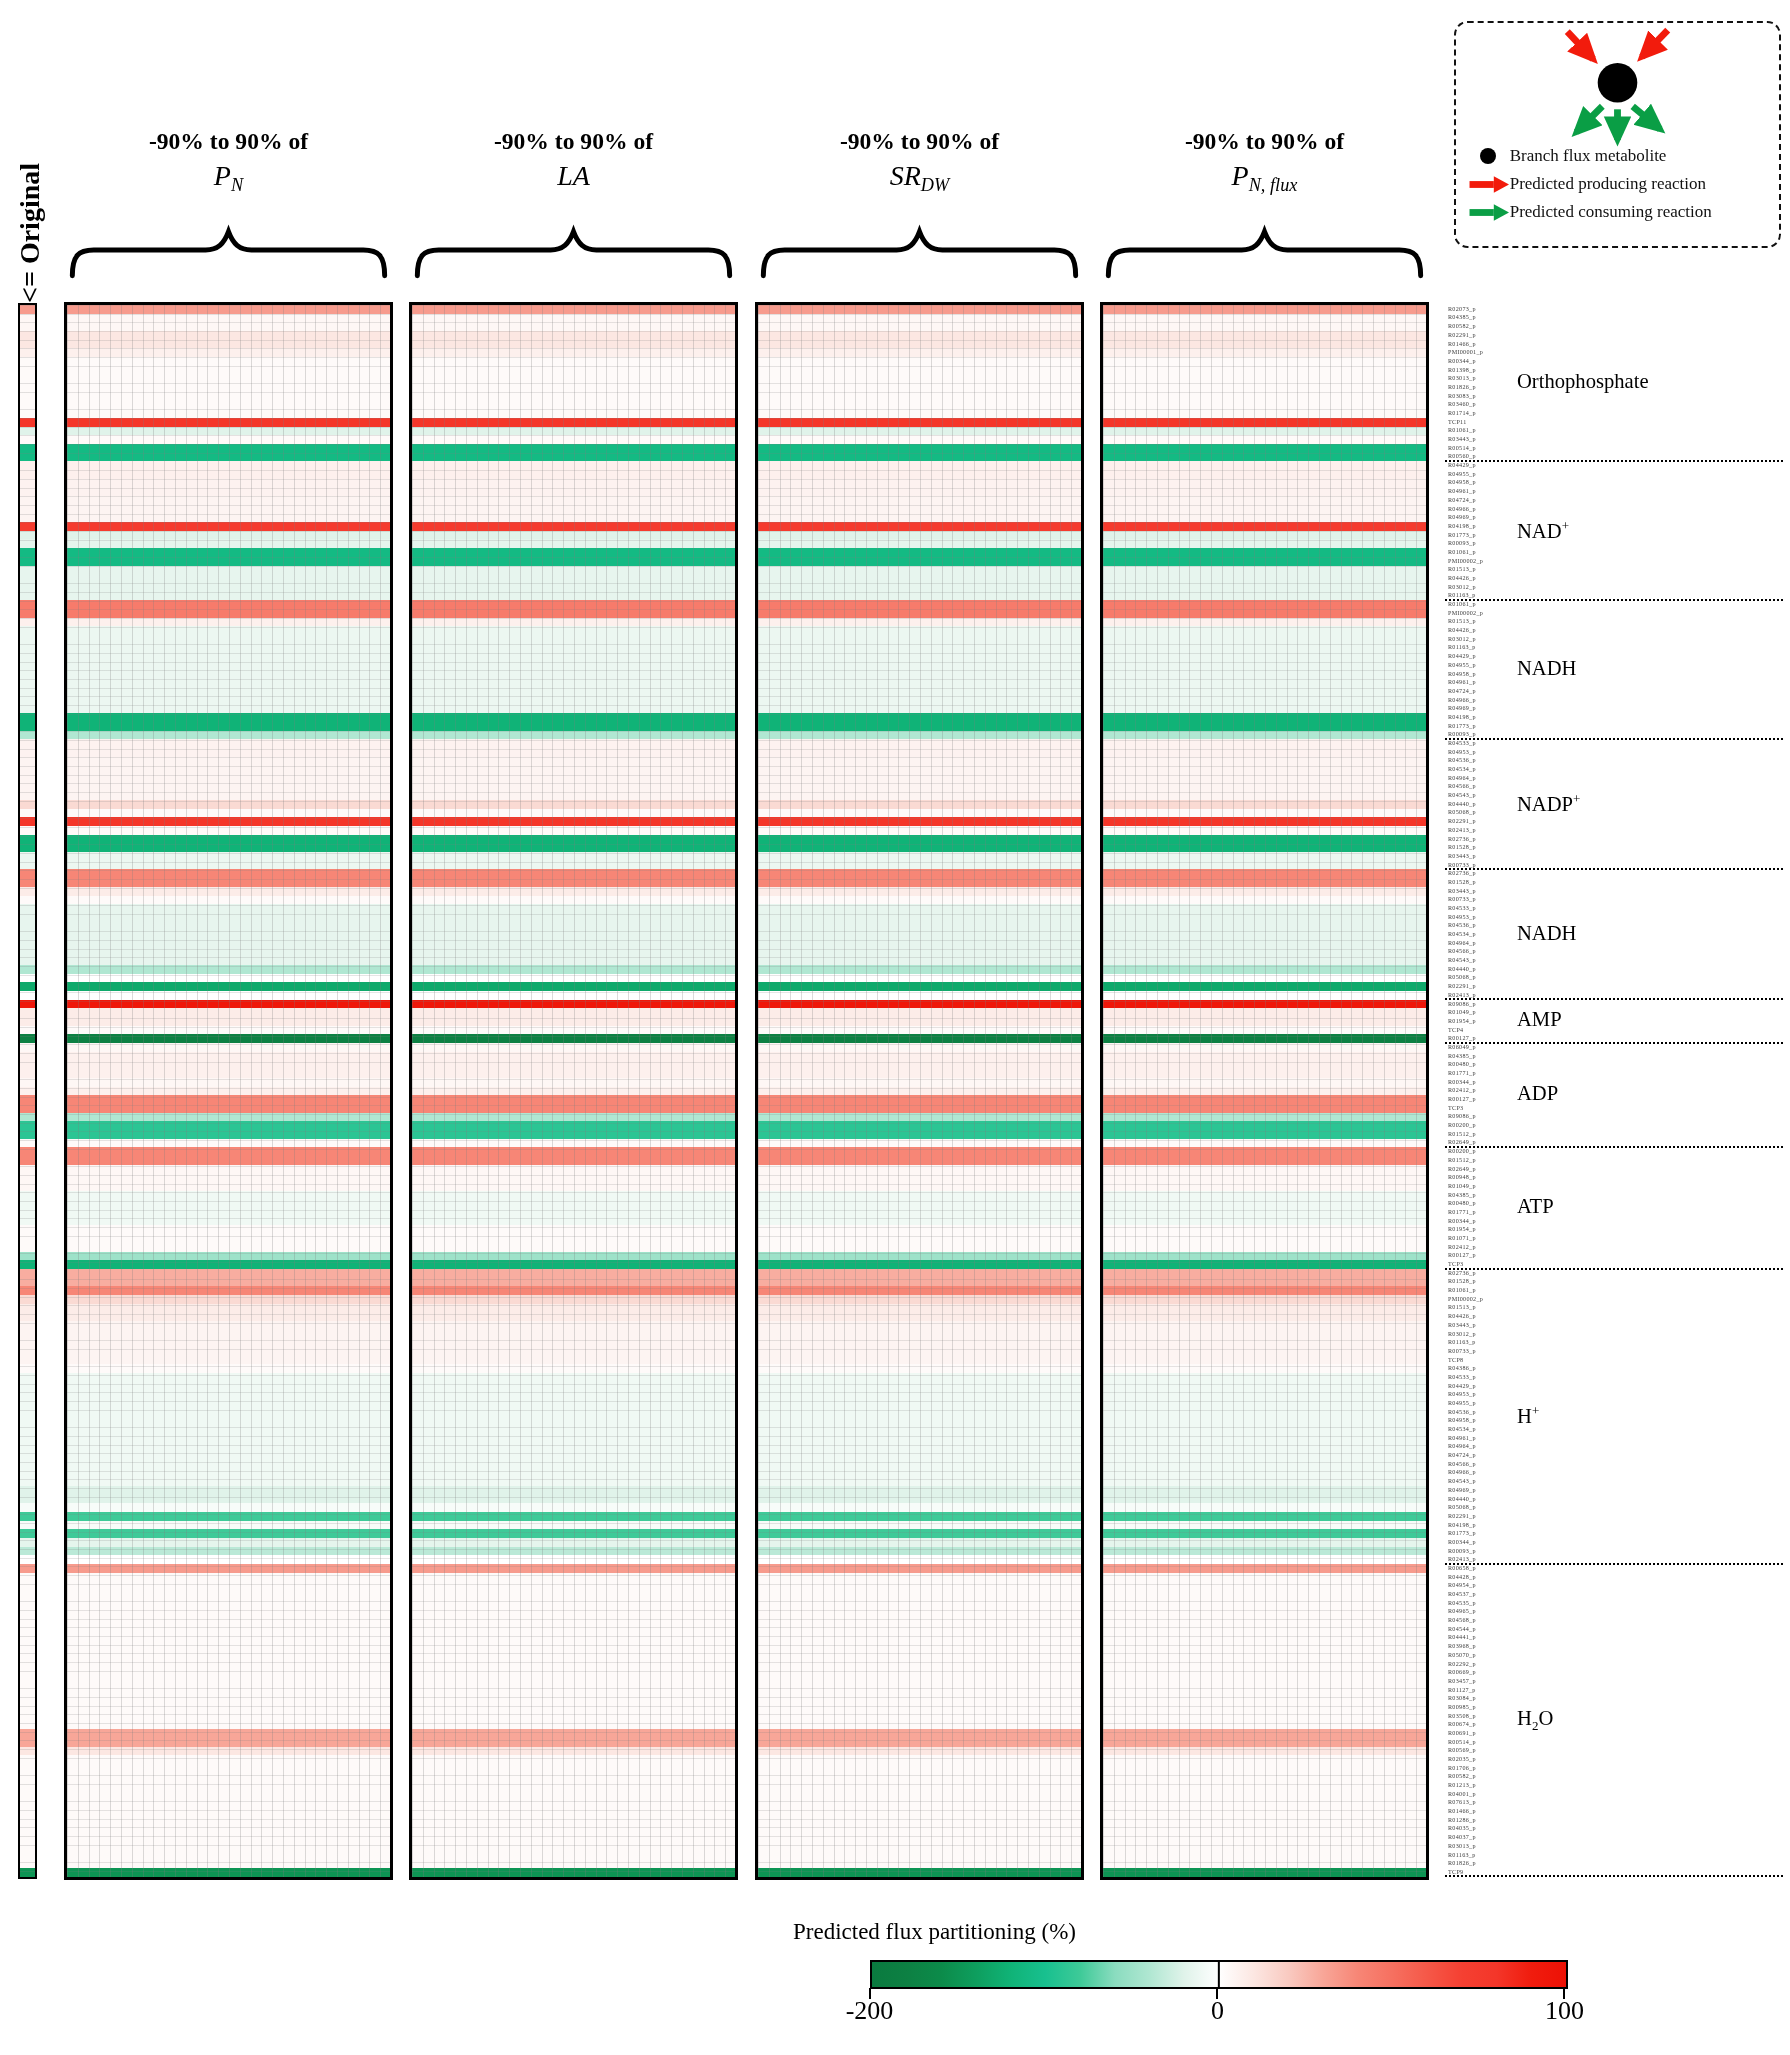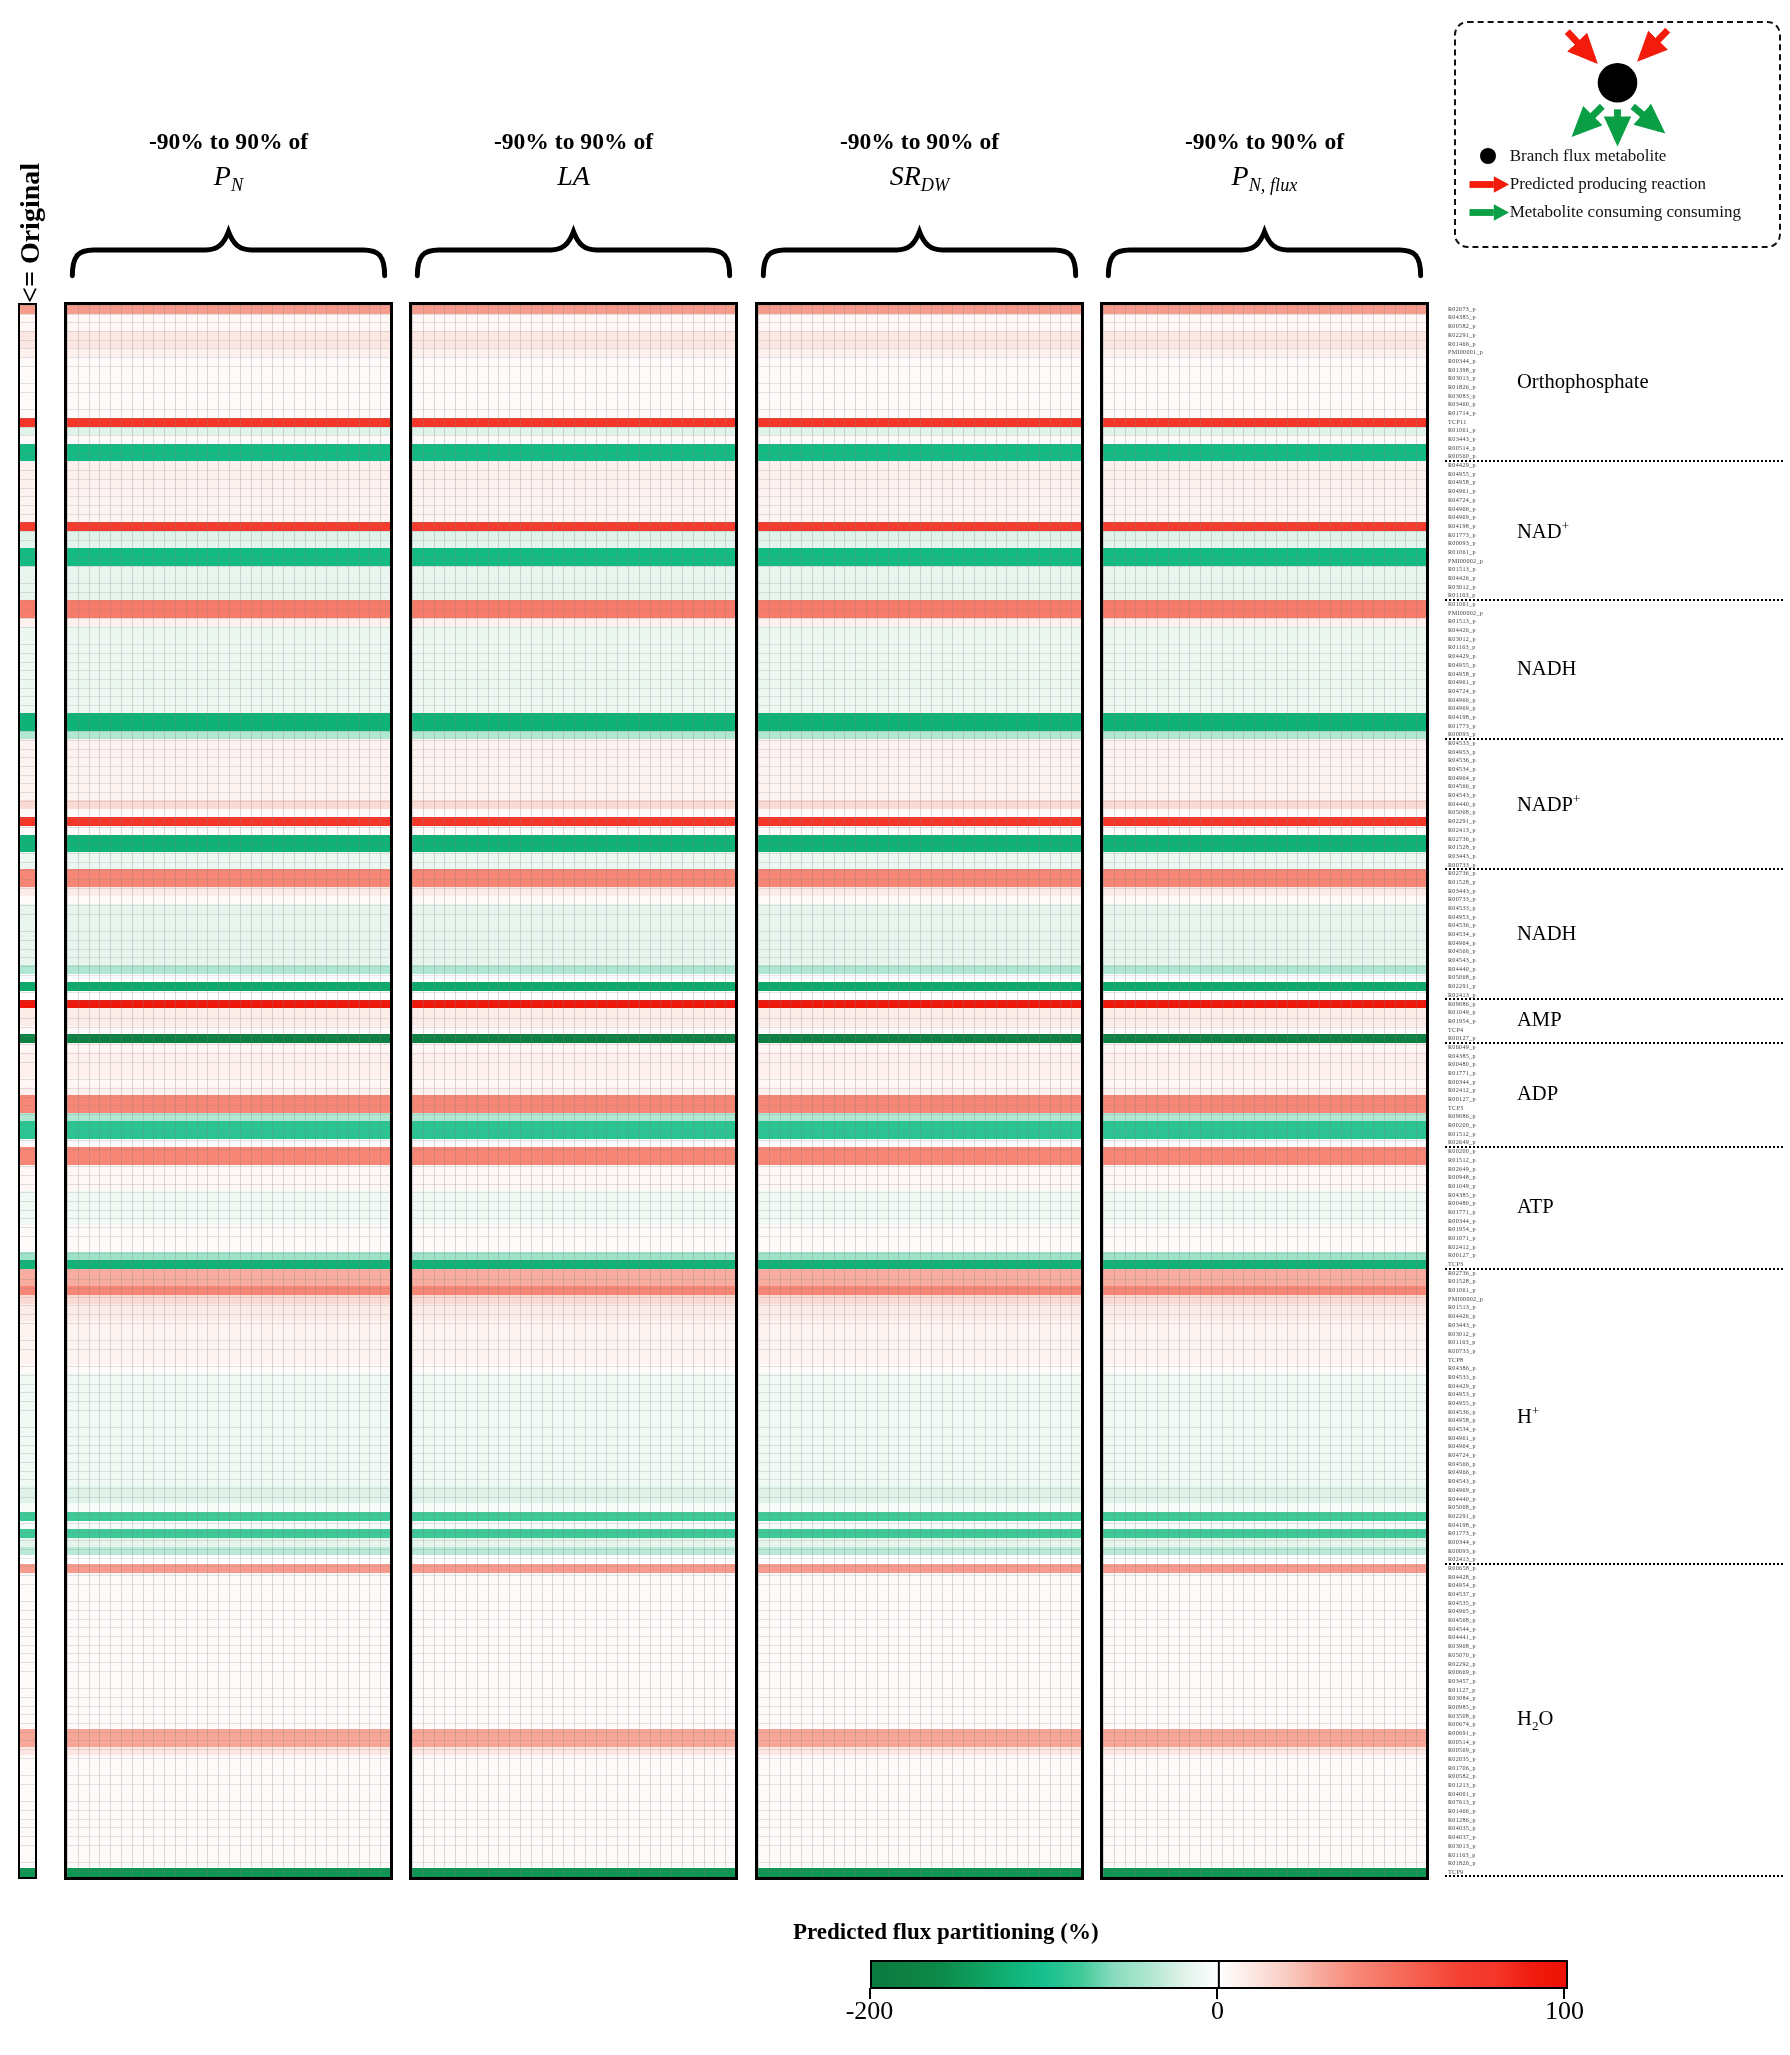--- a/index.html
+++ b/index.html
@@ -30,21 +30,21 @@
   .grp-label sub{font-size:13px;}
   .dotline{position:absolute;border-top:2.7px dotted #000;height:0;}
   
   #legendbox{position:absolute;left:1454px;top:20.6px;width:323px;height:223px;
              border:2.7px dashed #111;border-radius:13.7px;background:#fff;}
   .leg-row{position:absolute;left:10.7px;display:flex;align-items:center;height:23px;}
   .leg-icon{width:43px;display:flex;justify-content:center;align-items:center;flex:0 0 43px;}
   .leg-text{font-size:17px;color:#111;white-space:nowrap;}
   .leg-dot{width:16px;height:16px;border-radius:50%;background:#000;}
   
-  #cbar-title{font-weight:bold;font-size:23px;color:#000;}
+  #cbar-title{font-weight:normal;font-size:23px;color:#000;}
   #cbar{border:2.3px solid #000;}
   .cbar-tick{position:absolute;width:2.3px;height:11.4px;background:#000;}
   .cbar-ticklabel{position:absolute;width:107px;text-align:center;font-size:26px;color:#000;}
   .zero-line{position:absolute;top:0;height:100%;width:2.3px;background:#000;left:50%;transform:translateX(-50%);}
 </style>
 </head>
 <body>
 
 <div id="page">
 
@@ -108,21 +108,21 @@
           </div>
           <div class="leg-text">Predicted producing reaction</div>
         </div>
         <div class="leg-row" style="top: 178px;">
           <div class="leg-icon">
             <svg width="41" height="17" viewBox="0 0 54 22">
               <line x1="2" y1="11" x2="34" y2="11" stroke="#0a9e45" stroke-width="9"></line>
               <polygon points="34,0 54,11 34,22" fill="#0a9e45"></polygon>
             </svg>
           </div>
-          <div class="leg-text">Metabolite consuming consuming</div>
+          <div class="leg-text">Predicted consuming reaction</div>
         </div>
       </div>
   </div>
 
   <div id="plot">
       <div class="origcol" style="left: 18.3px; top: 303px; width: 14.5px; height: 1572px;">
         <div class="hrow" style="top: 0px; height: 9.1px; background: rgb(247, 155, 141);"></div>
         <div class="hrow" style="top: 8.7px; height: 9.1px; background: rgb(254, 247, 245);"></div>
         <div class="hrow" style="top: 17.4px; height: 9.1px; background: rgb(254, 247, 245);"></div>
         <div class="hrow" style="top: 26px; height: 9.1px; background: rgb(252, 231, 226);"></div>

